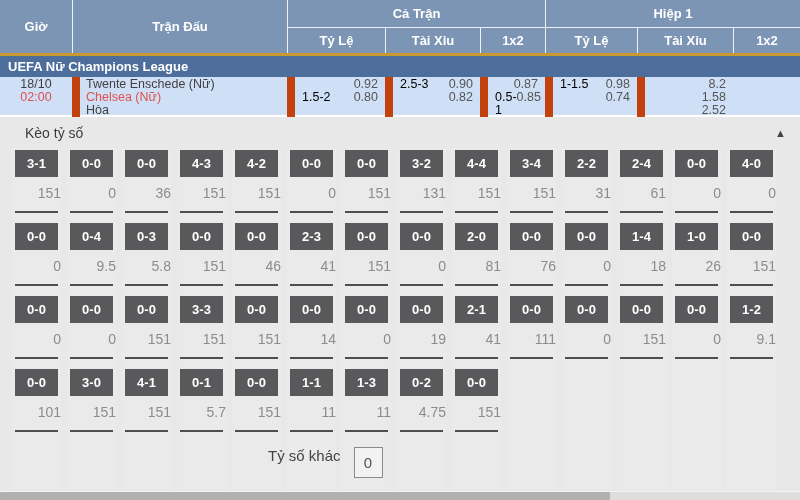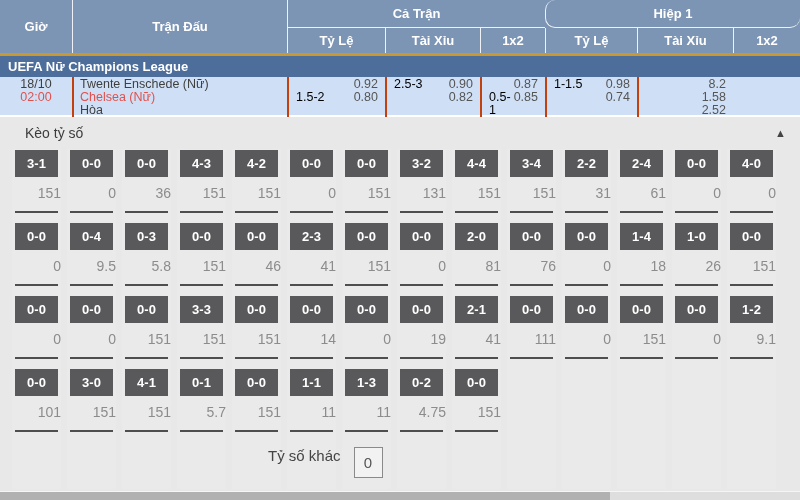--- a/index.html
+++ b/index.html
@@ -7,33 +7,33 @@
   body { font-family:"Liberation Sans", sans-serif; background:#e8e8e8; position:relative; }
 
   
   .hdr { display:grid; grid-template-columns:72px 215px 98px 95px 65px 92px 96px 67px;
          grid-template-rows:28px 25px; background:#7d95b5; color:#fff;
          border-bottom:3px solid #c9982f; font-size:13px; font-weight:bold; }
   .hcell { display:flex; align-items:center; justify-content:center; }
   .c-time  { grid-row:1/3; grid-column:1; }
   .c-match { grid-row:1/3; grid-column:2; border-left:1px solid #eef2f7; }
   .c-full  { grid-row:1; grid-column:3/6; border-left:1px solid #eef2f7; border-bottom:1px solid #eef2f7; }
-  .c-half  { grid-row:1; grid-column:6/9; border-left:1px solid #eef2f7; border-bottom:1px solid #eef2f7;border-radius:10px; }
+  .c-half  { grid-row:1; grid-column:6/9; border-left:1px solid #eef2f7; border-bottom:1px solid #eef2f7; }
   .sub { grid-row:2; border-left:1px solid #eef2f7; }
 
   
   .league { height:21px; background:#4d6d9b; color:#fff; font-size:13px; font-weight:bold;
             display:flex; align-items:center; padding-left:8px; }
 
   
   .mrow { display:grid; grid-template-columns:72px 215px 98px 95px 65px 92px 96px 67px;
           background:#cfe0f6; height:40px; font-size:12.5px; color:#3f3f3f;
           border-bottom:2px solid #fff; }
   .mcell { padding-top:1px; }
-  .mcell + .mcell { border-left:2px solid #c2410c; }
+  .mcell + .mcell { border-left:8px solid #c2410c; }
   .ln { height:13px; line-height:13px; display:flex; justify-content:space-between; padding:0 7px; }
   .tcol .ln { justify-content:center; padding:0; }
   .teams .ln { justify-content:flex-start; padding-left:6px; }
   .red { color:#e0514d; }
   .dred { color:#000000; }
   .od { color:#555; }
   .r3 .ln { justify-content:flex-end; }
 
   
   .section { background:#e8e8e8; }

